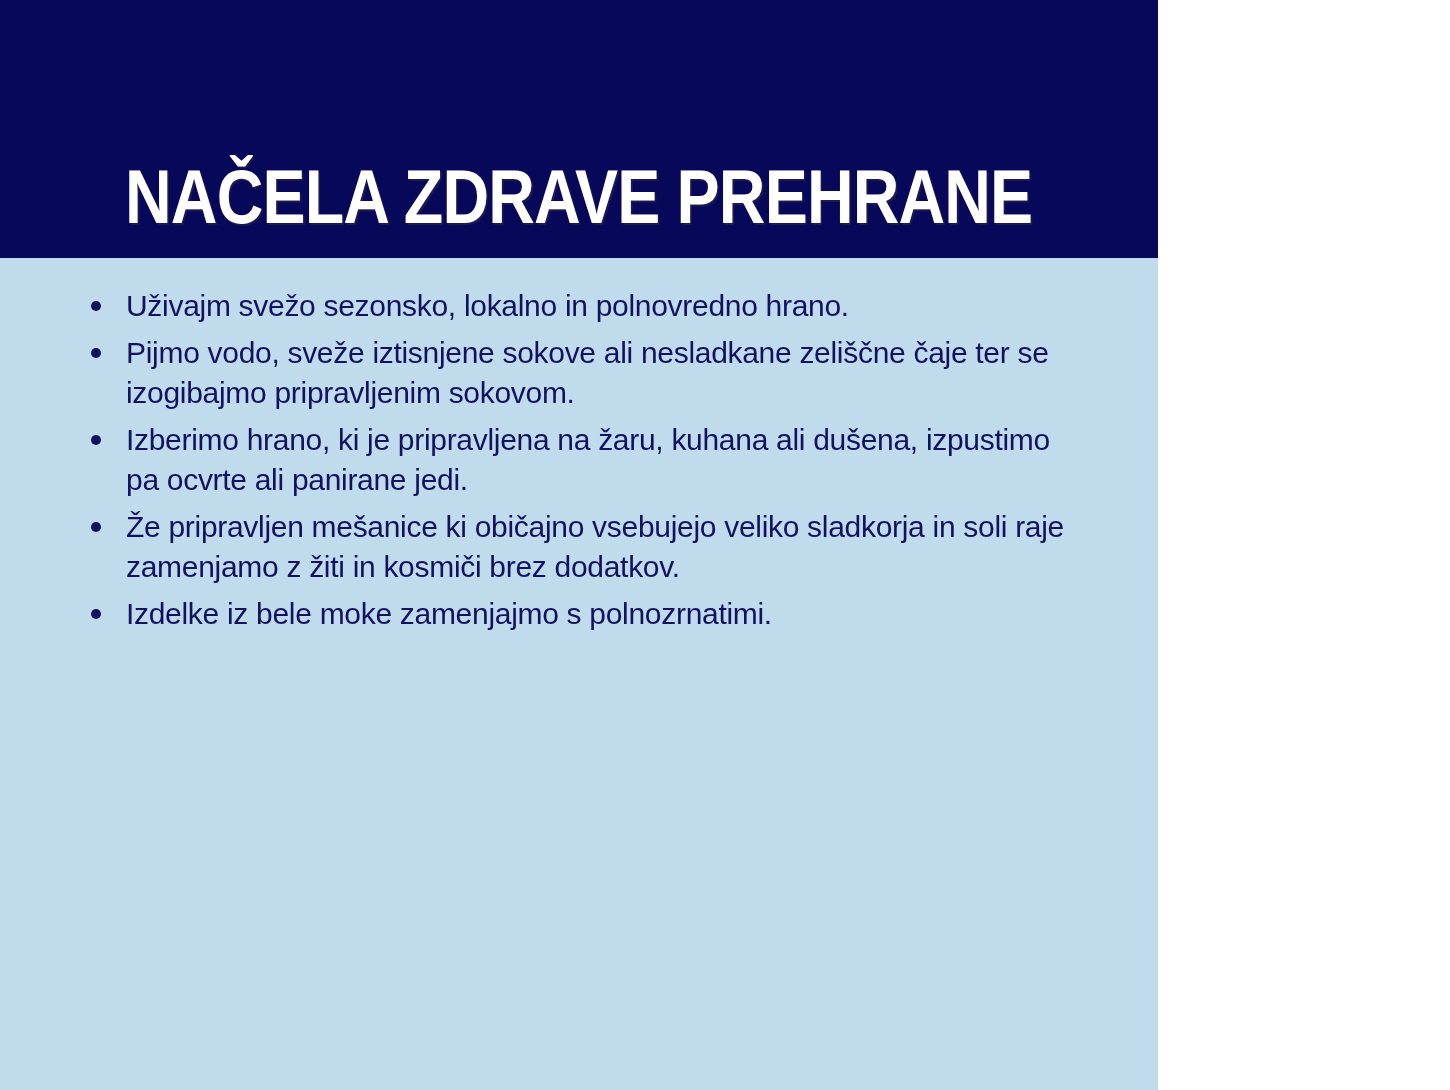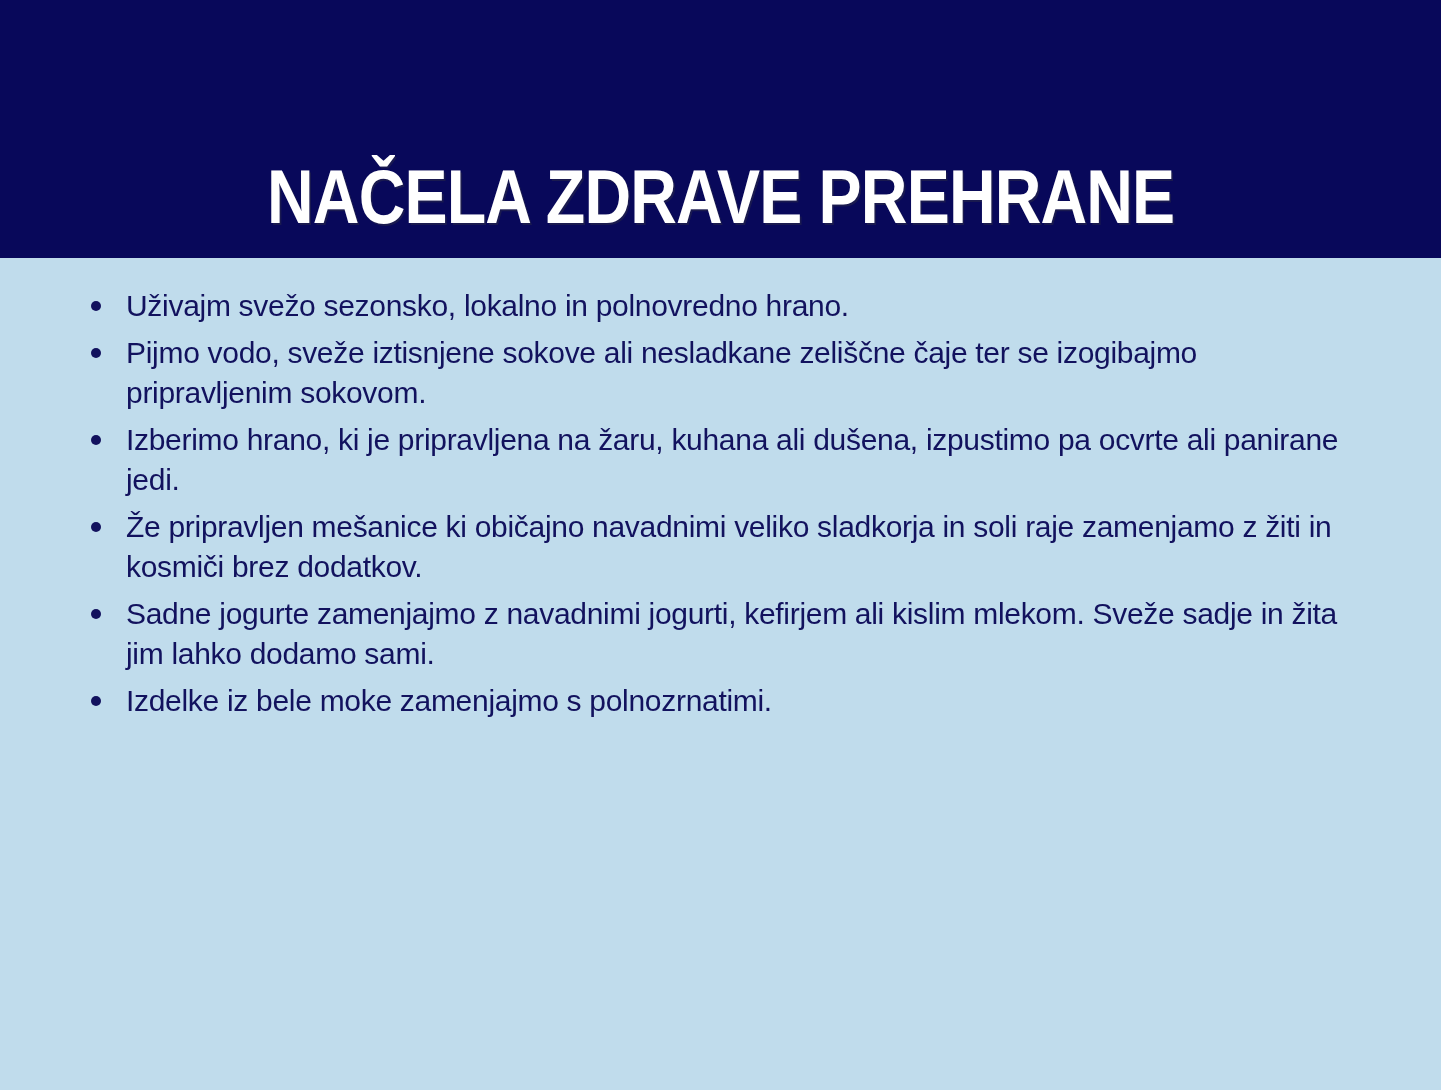--- a/index.html
+++ b/index.html
@@ -9,21 +9,21 @@
     --body-text: #12125e;
   }
   * { margin: 0; padding: 0; box-sizing: border-box; }
   html, body {
     width: 1450px;
     height: 1090px;
     font-family: "Liberation Sans", "DejaVu Sans", sans-serif;
     overflow: hidden;
   }
   .slide {
-    width: 1441px;
+    width: 1158px;
     height: 1090px;
     display: flex;
     flex-direction: column;
     background: var(--body-bg);
   }
   .slide-header {
     height: 258px;
     flex: 0 0 258px;
     background: var(--header-bg);
     display: flex;
@@ -75,18 +75,17 @@
 
 <div class="slide">
   <div class="slide-header">
     <h1 class="slide-title">NAČELA ZDRAVE PREHRANE</h1>
   </div>
   <div class="slide-body">
     <ul class="bullet-list">
         <li>Uživajm svežo sezonsko, lokalno in polnovredno hrano.</li>
         <li>Pijmo vodo, sveže iztisnjene sokove ali nesladkane zeliščne čaje ter se izogibajmo pripravljenim sokovom.</li>
         <li>Izberimo hrano, ki je pripravljena na žaru, kuhana ali dušena, izpustimo pa ocvrte ali panirane jedi.</li>
-        <li>Že pripravljen mešanice ki običajno navadnimi veliko sladkorja in soli raje zamenjamo z žiti in kosmiči brez dodatkov.</li>
-        <li>Sadne jogurte zamenjajmo z navadnimi jogurti, kefirjem ali kislim mlekom. Sveže sadje in žita jim lahko dodamo sami.</li>
+        <li>Že pripravljen mešanice ki običajno vsebujejo veliko sladkorja in soli raje zamenjamo z žiti in kosmiči brez dodatkov.</li>
         <li>Izdelke iz bele moke zamenjajmo s polnozrnatimi.</li>
       </ul>
   </div>
 </div>
 
 </body></html>

